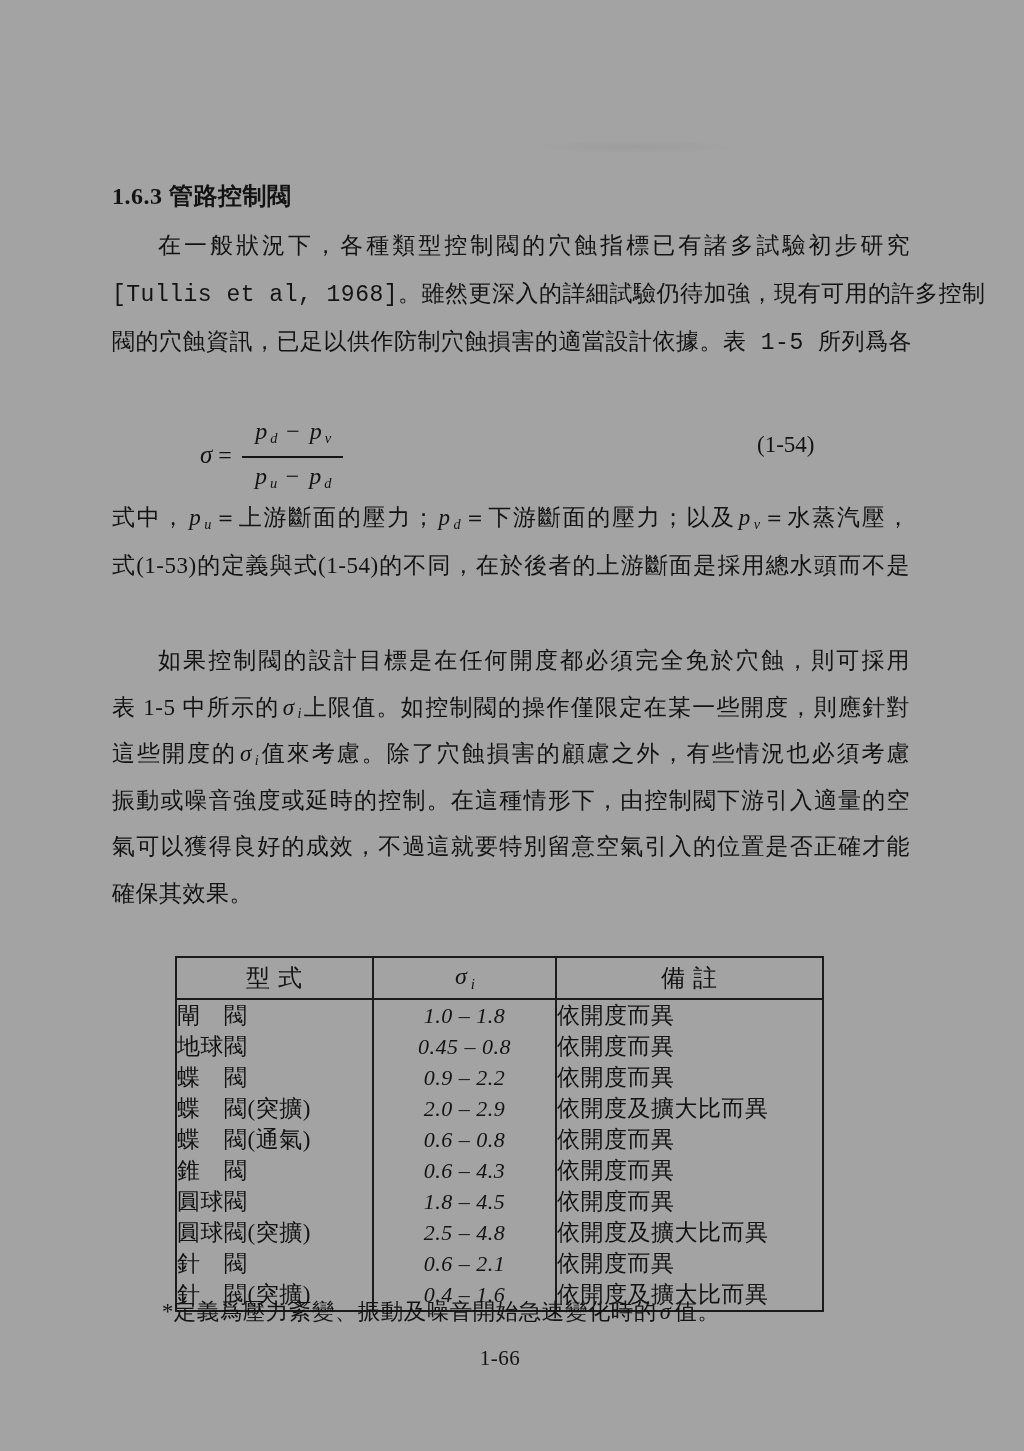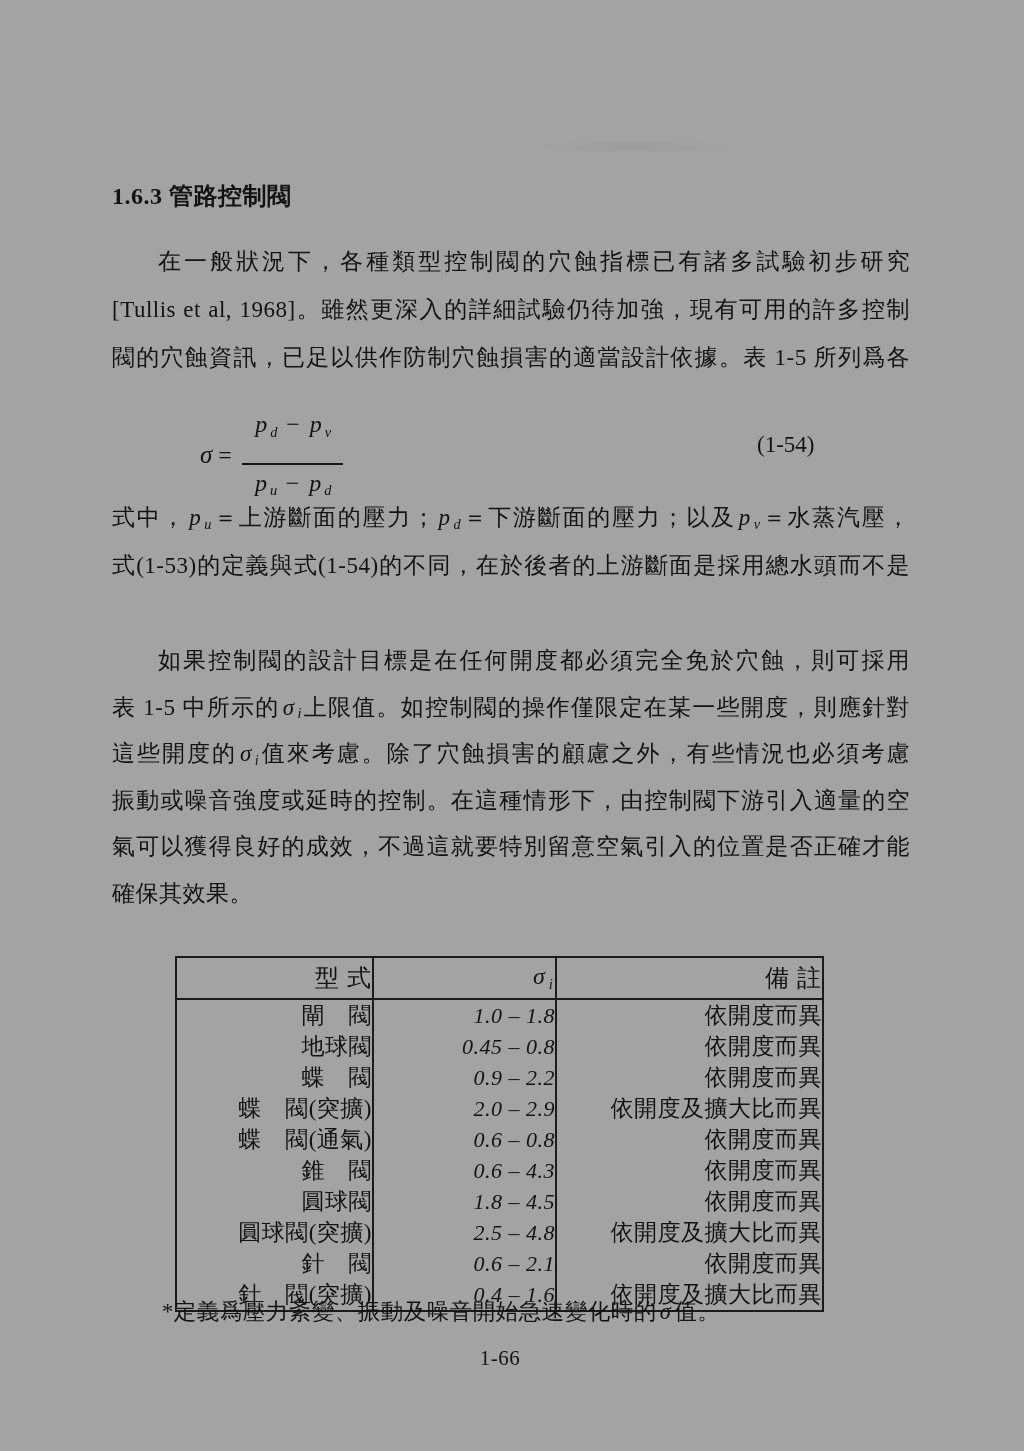--- a/index.html
+++ b/index.html
@@ -30,37 +30,37 @@
   .sub{font-style:italic;font-size:0.62em;vertical-align:-0.28em;padding:0 1px 0 0;}
   .sup{font-size:0.6em;vertical-align:0.55em;}
   
   .equation{
     position:absolute;left:112px;top:412px;width:798px;height:86px;
     display:flex;align-items:center;
   }
   .eq-lhs{font-size:25px;font-style:italic;margin-left:88px;}
   .eq-eq{font-size:24px;font-style:normal;padding:0 10px 0 6px;}
   .frac{display:inline-block;vertical-align:middle;text-align:center;font-size:24px;font-style:italic;}
-  .frac .num{display:block;padding:0 10px 22px;border-bottom:2px solid #151515;}
+  .frac .num{display:block;padding:0 10px 9px;border-bottom:2px solid #151515;}
   .frac .den{display:block;padding:5px 10px 0;}
   .frac .sub{font-size:0.6em;}
   .eq-label{position:absolute;left:645px;top:20px;font-size:23px;font-style:normal;}
   
   .caption{
     position:absolute;left:155px;top:916px;width:690px;
     font-size:23.5px;text-align:center;letter-spacing:0.5px;white-space:nowrap;
   }
   table.valve{
     position:absolute;left:175px;top:956px;
     width:647px;border-collapse:collapse;table-layout:fixed;
     border:2px solid #1b1b1b;
   }
   table.valve th,table.valve td{
     border-left:2px solid #1b1b1b;
-    padding:0;vertical-align:middle;text-align:right;
+    padding:0;vertical-align:middle;
   }
   table.valve th{
     height:40px;font-weight:normal;font-size:24px;
     border-bottom:2px solid #1b1b1b;letter-spacing:1px;
   }
   table.valve td{height:29.6px;}
   td.c-type{font-size:23px;padding-left:30px;letter-spacing:0.5px;}
   td.c-sigma{font-size:22px;font-style:italic;text-align:center;letter-spacing:0.5px;}
   td.c-note{font-size:23px;padding-left:22px;letter-spacing:0.5px;}
   th .it{font-size:24px;}
@@ -77,21 +77,21 @@
     background:radial-gradient(ellipse at center,rgba(0,0,0,0.045),rgba(0,0,0,0) 70%);}
 </style>
 </head>
 <body>
 
 <div class="page">
   <div class="smudge"></div>
 
   <div class="heading">1.6.3 管路控制閥</div>
 
-  <div class="para lh48" style="top:238px;">
+  <div class="para lh48" style="top:223px;font-family:Liberation Mono, monospace;">
       <div class="line indent"><span>在一般狀況下，各種類型控制閥的穴蝕指標已有諸多試驗初步研究</span></div>
       <div class="line"><span>[Tullis et al, 1968]。雖然更深入的詳細試驗仍待加強，現有可用的許多控制</span></div>
       <div class="line"><span>閥的穴蝕資訊，已足以供作防制穴蝕損害的適當設計依據。表 1-5 所列爲各</span></div>
     </div>
 
   <div class="equation">
     <span class="eq-lhs">σ</span>
     <span class="eq-eq">=</span>
     <span class="frac">
       <span class="num"><span class="it">p</span><span class="sub">d</span><span> − </span><span class="it">p</span><span class="sub">v</span></span>

